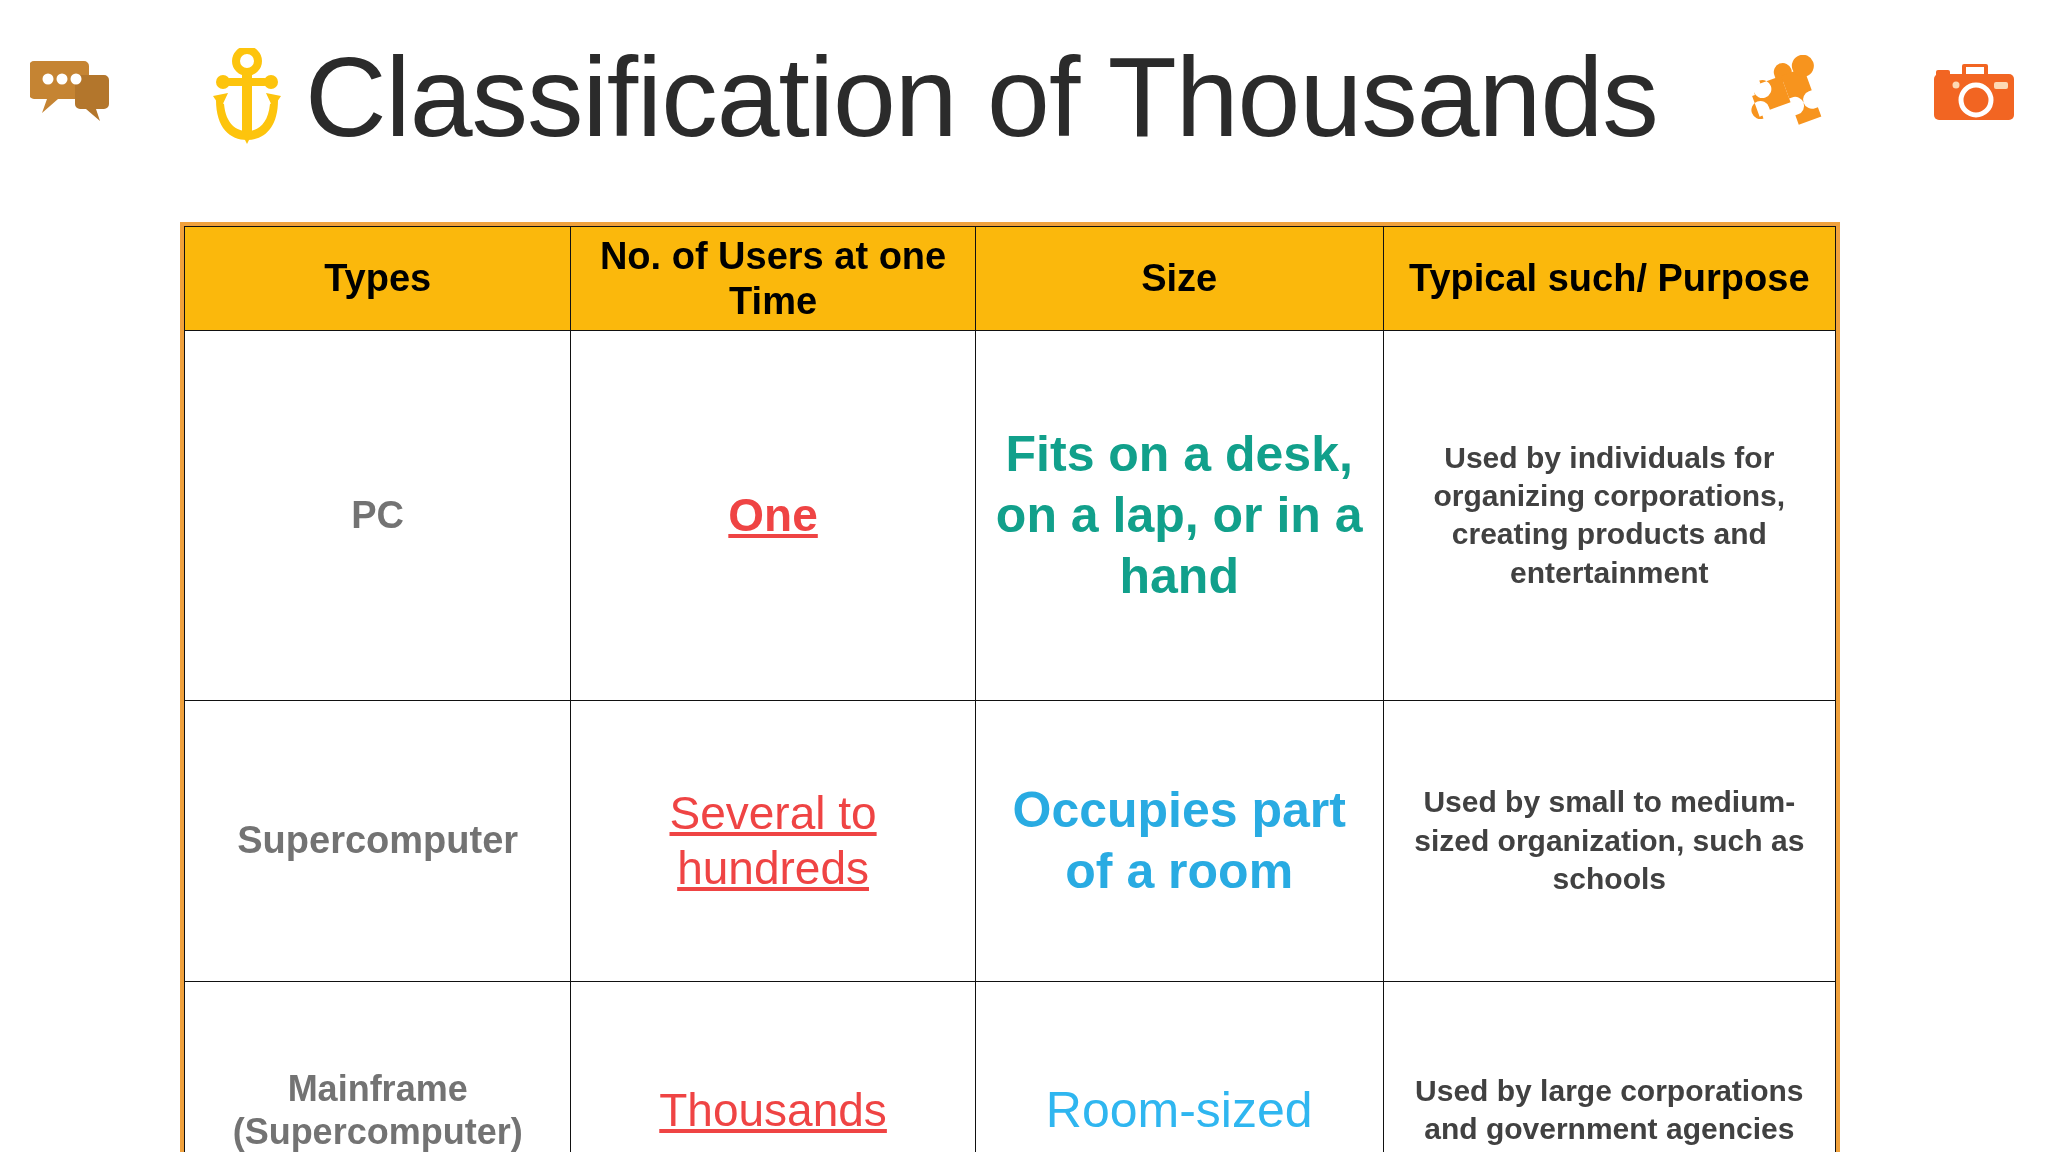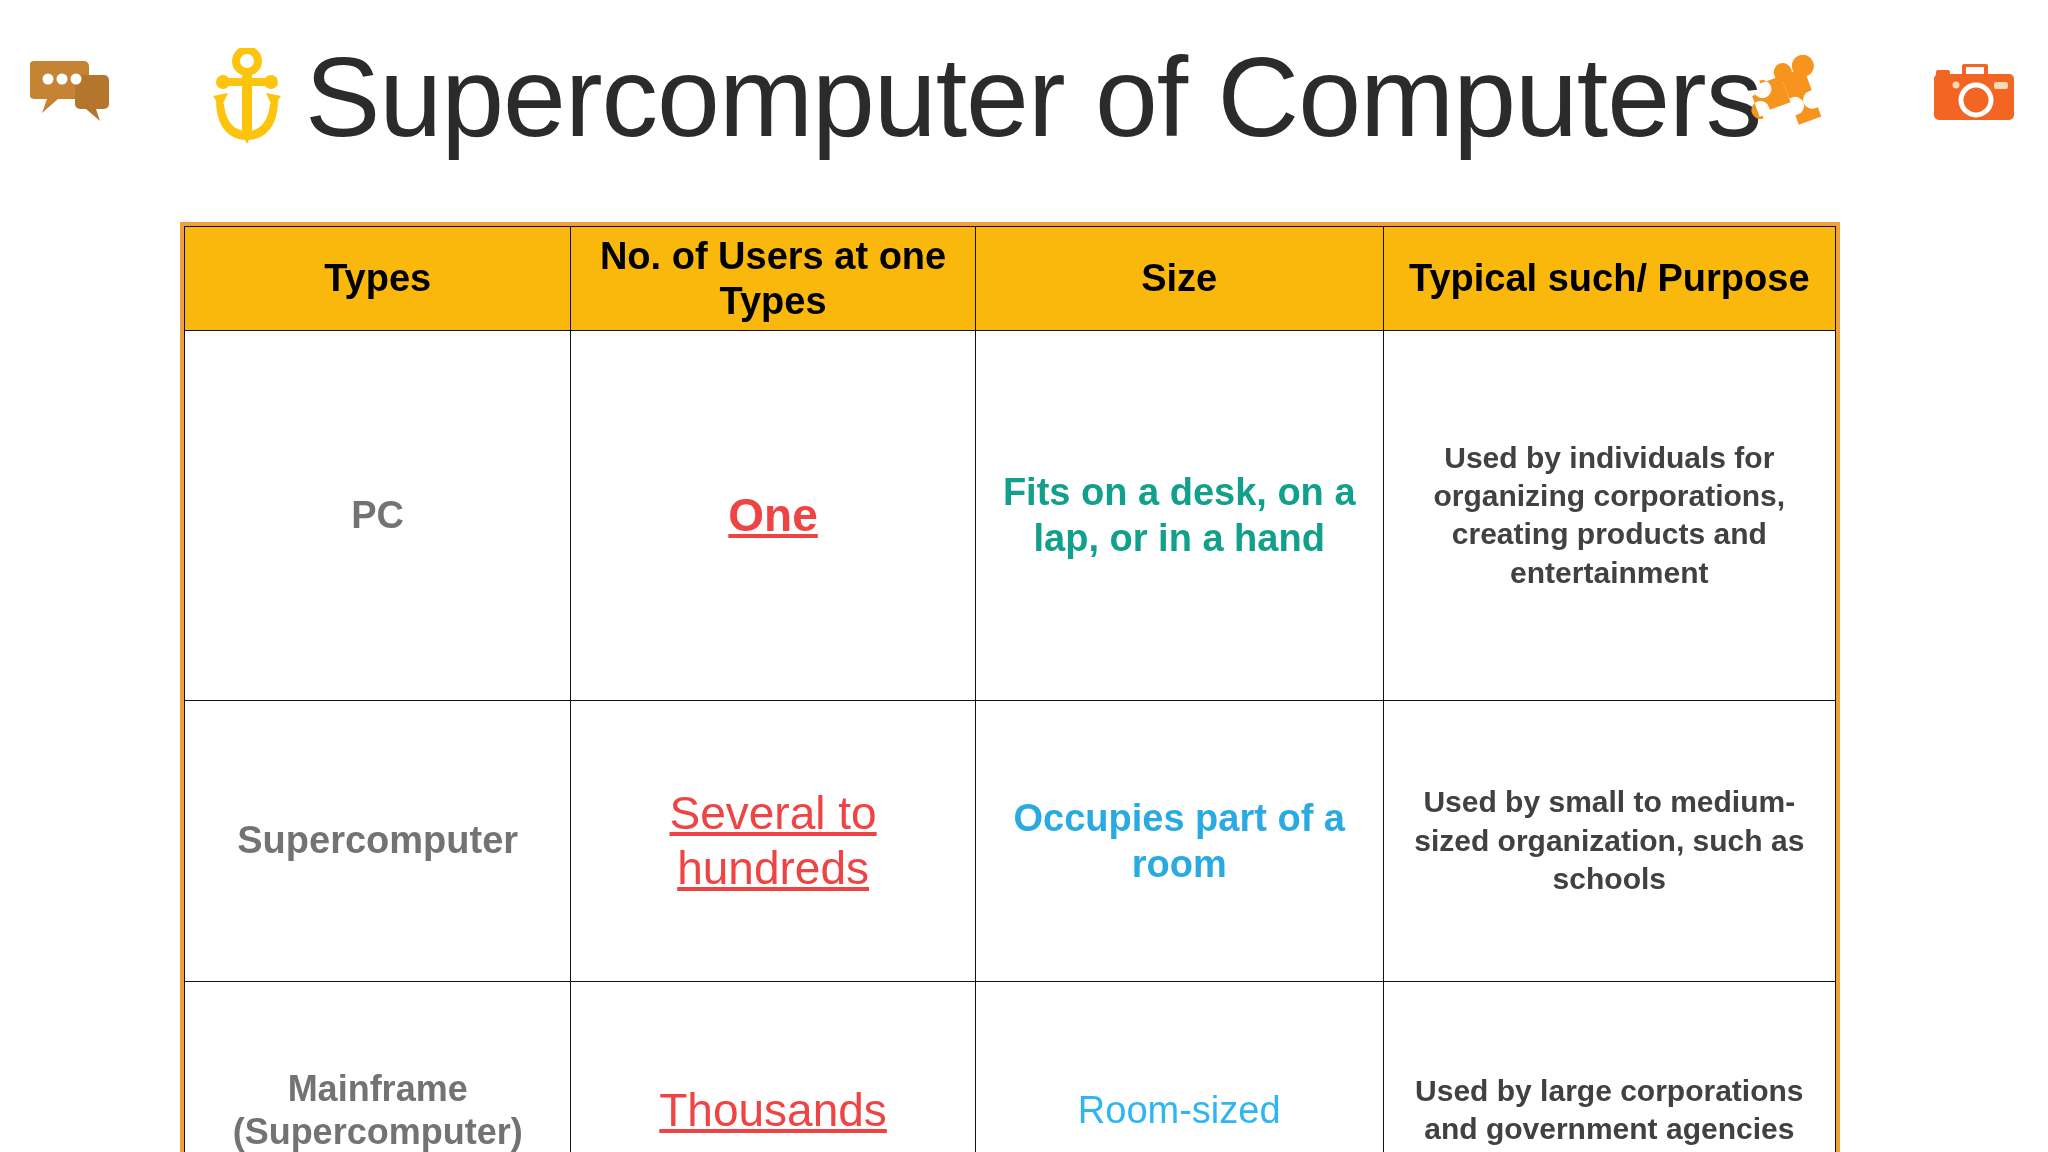--- a/index.html
+++ b/index.html
@@ -100,21 +100,21 @@
   .cell-users{
     color:#ef4444;
     font-size:46px;
     line-height:1.2;
     text-decoration:underline;
   }
   .cell-users.bold{ font-weight:bold; }
 
   .cell-size{
     font-weight:bold;
-    font-size:38px;
+    font-size:50px;
     line-height:1.22;
   }
   .cell-size.regular{ font-weight:normal; }
 
   .cell-purpose{
     color:#414141;
     font-weight:bold;
     font-size:30px;
     line-height:1.28;
   }
@@ -137,21 +137,21 @@
     <rect x="34" y="22" width="10" height="62" fill="#FDC40D"></rect>
     <rect x="18" y="30" width="42" height="8" rx="4" fill="#FDC40D"></rect>
     <circle cx="15" cy="34" r="7" fill="#FDC40D"></circle>
     <circle cx="63" cy="34" r="7" fill="#FDC40D"></circle>
     <path d="M8 52 C8 80 22 92 39 92 C56 92 70 80 70 52 L62 56 C60 76 50 83 39 83 C28 83 18 76 16 56 Z" fill="#FDC40D"></path>
     <path d="M5 48 L20 45 L13 60 Z" fill="#FDC40D"></path>
     <path d="M73 48 L58 45 L65 60 Z" fill="#FDC40D"></path>
     <path d="M33 84 L45 84 L39 96 Z" fill="#FDC40D"></path>
   </svg>
 
-  <div class="page-title">Supercomputer of Computers</div>
+  <div class="page-title">Classification of Thousands</div>
 
   <svg class="icon icon-puzzle" viewBox="0 0 92 92">
     <g fill="#F7941E" transform="rotate(-20 46 46)">
       <path d="M20 20 h22 v-3 a9 9 0 1 1 9 9 h-3 v22 h-22 v-3 a9 9 0 1 0 -9 9 v-3 h-3 v-22 h3 v-3 a9 9 0 1 0 9 -9 v3 z"></path>
       <path d="M48 20 h24 v24 h-3 a9 9 0 1 0 0 18 h3 v10 h-24 v-10 h3 a9 9 0 1 0 0 -18 h-3 z"></path>
       <circle cx="72" cy="18" r="11"></circle>
     </g>
   </svg>
 
   <svg class="icon icon-camera" viewBox="0 0 84 70">
@@ -170,21 +170,21 @@
   <table class="class-table">
     <colgroup>
       <col class="c1">
         <col class="c2">
         <col class="c3">
         <col class="c4">
     </colgroup>
     <thead>
       <tr>
         <th>Types</th>
-        <th>No. of Users at one Types</th>
+        <th>No. of Users at one Time</th>
         <th>Size</th>
         <th>Typical such/ Purpose</th>
       </tr>
     </thead>
     <tbody>
       <tr class="row-pc">
         <td class="cell-type">PC</td>
         <td class="cell-users bold">One</td>
         <td class="cell-size" style="color: rgb(17, 160, 139);">Fits on a desk, on a lap, or in a hand</td>
         <td class="cell-purpose">Used by individuals for organizing corporations, creating products and entertainment</td>

